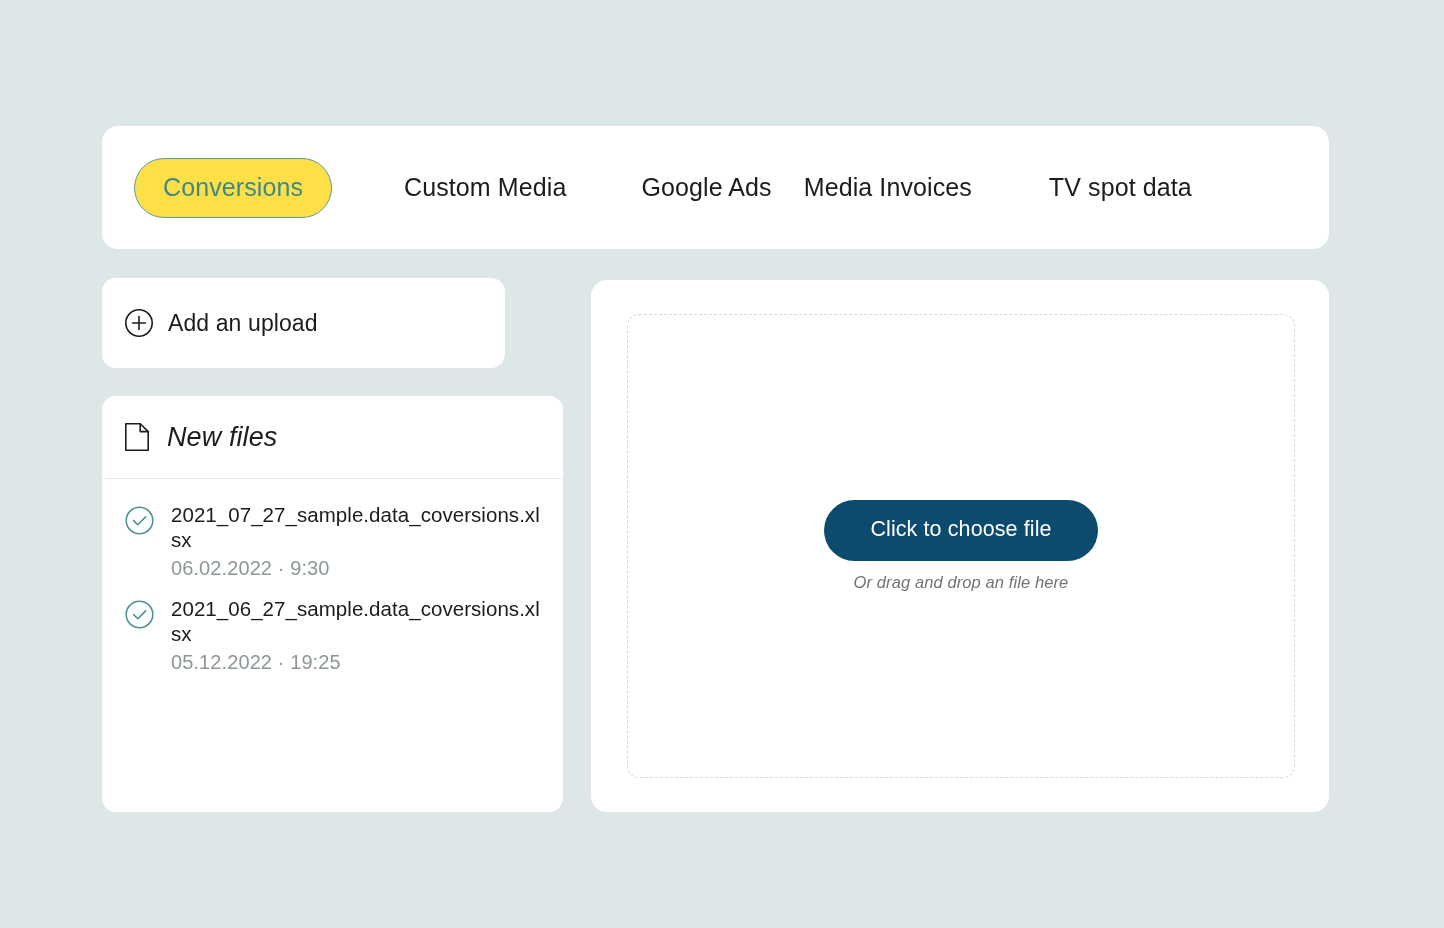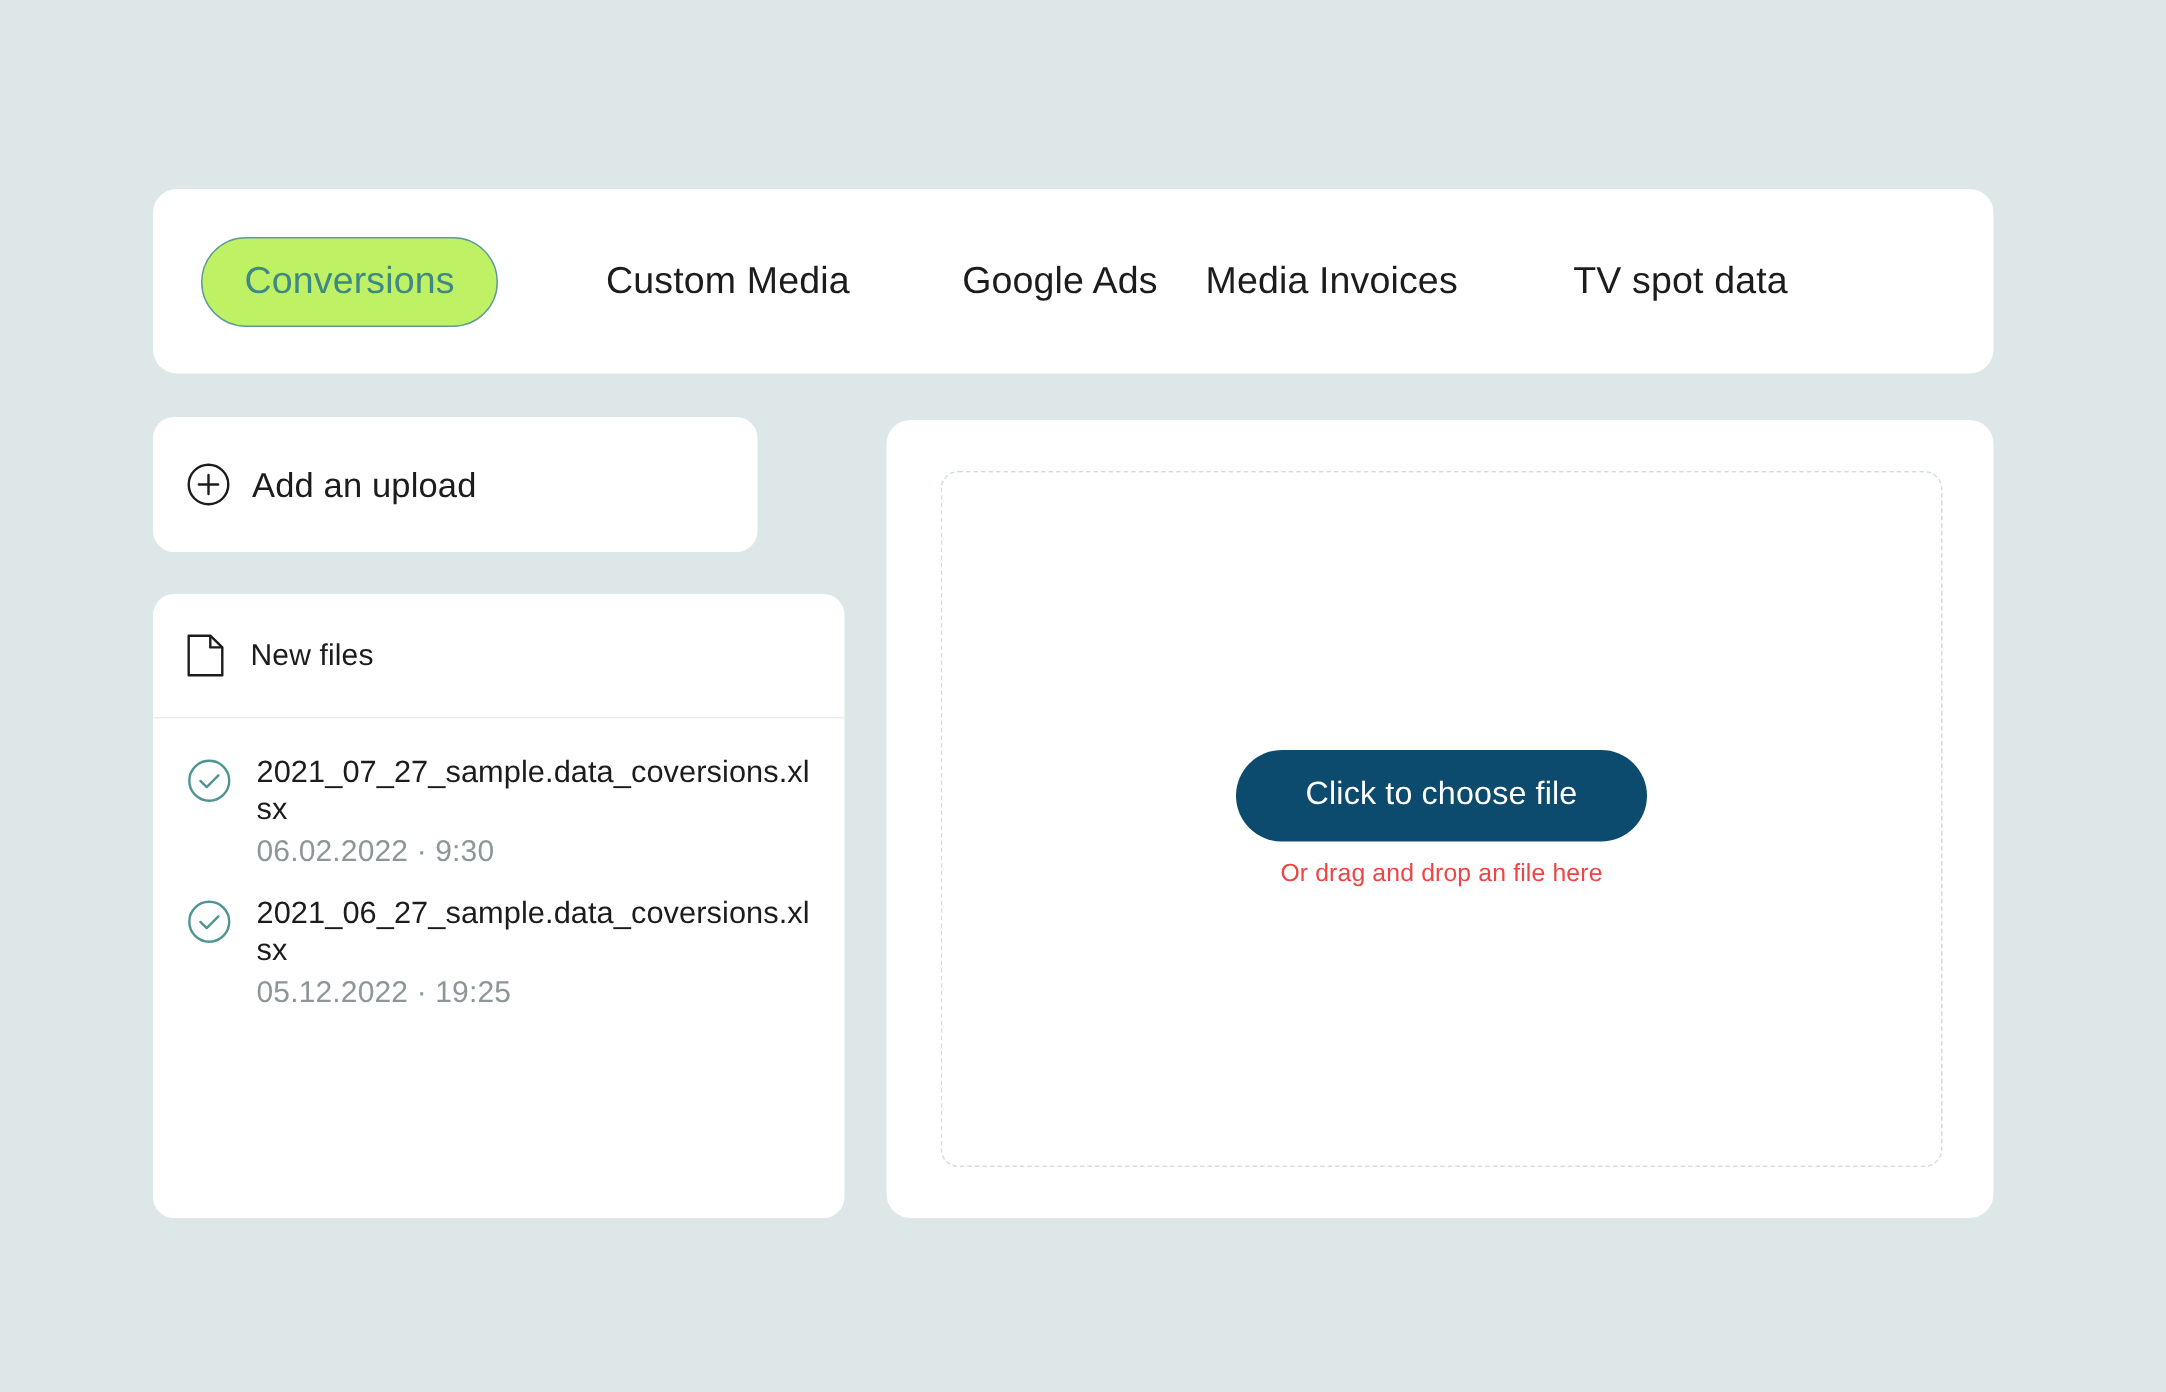--- a/index.html
+++ b/index.html
@@ -49,21 +49,21 @@
   .tab-spacer   { margin-left: 72px; }
   .tab-spacer-b { margin-left: 75px; }
   .tab-spacer-c { margin-left: 32px; }
   .tab-spacer-d { margin-left: 77px; }
 
   .tab.active {
     border: 1.6px solid #5e9c9a;
     color: #3f8886;
     border-radius: 40px;
     padding: 16px 28px 17px 28px;
-    background: #bef264;
+    background: #fde047;
   }
 
   
   .upload-card {
     position: absolute;
     left: 102px;
     top: 278px;
     width: 403px;
     height: 90px;
     background: #ffffff;
@@ -107,23 +107,24 @@
   }
 
   .doc-icon {
     width: 26px;
     height: 30px;
     flex: 0 0 26px;
     margin-right: 17px;
   }
 
   .files-head-label {
-    font-size: 20px;
-    color: #1c1c1c;
-    letter-spacing: 0.1px;
+    font-size: 27px;
+    color: #1c1c1c;
+    letter-spacing: 0.1px;
+    font-style: italic;
   }
 
   .file-list { padding-top: 15px; }
 
   .file-row {
     display: flex;
     align-items: flex-start;
     padding: 8px 20px 10px 22px;
     cursor: pointer;
   }
@@ -189,22 +190,23 @@
     border-radius: 40px;
     padding: 19px 46px 21px 46px;
     cursor: pointer;
     font-family: "Liberation Sans", sans-serif;
     line-height: 1;
   }
 
   .drop-hint {
     margin-top: 12px;
     font-size: 16.5px;
-    color: #ef4444;
-    letter-spacing: 0.1px;
+    color: #737373;
+    letter-spacing: 0.1px;
+    font-style: italic;
   }
 </style>
 </head>
 <body>
 
 <div class="stage">
 
   <div class="tab-card">
     <div class="tab active tab-spacer-0">
       <span>Conversions</span>

